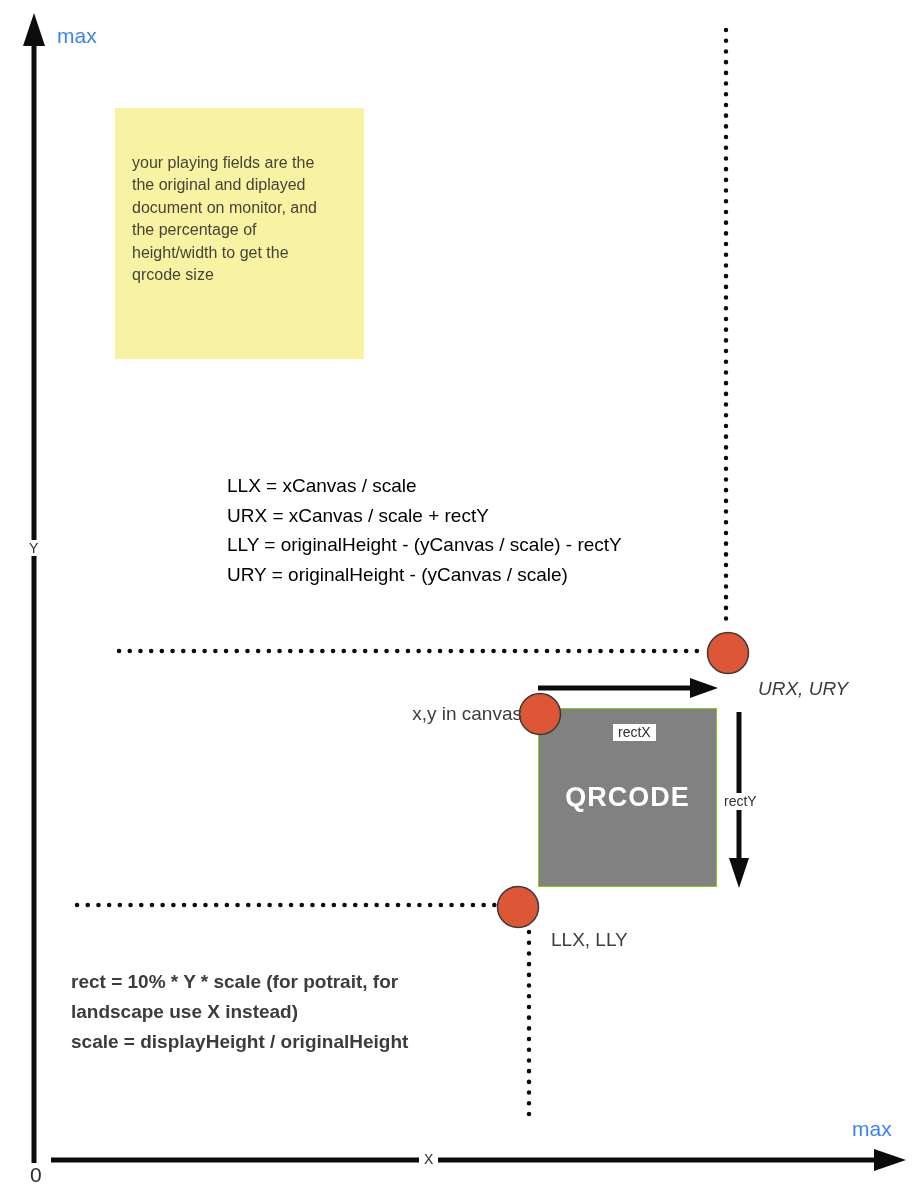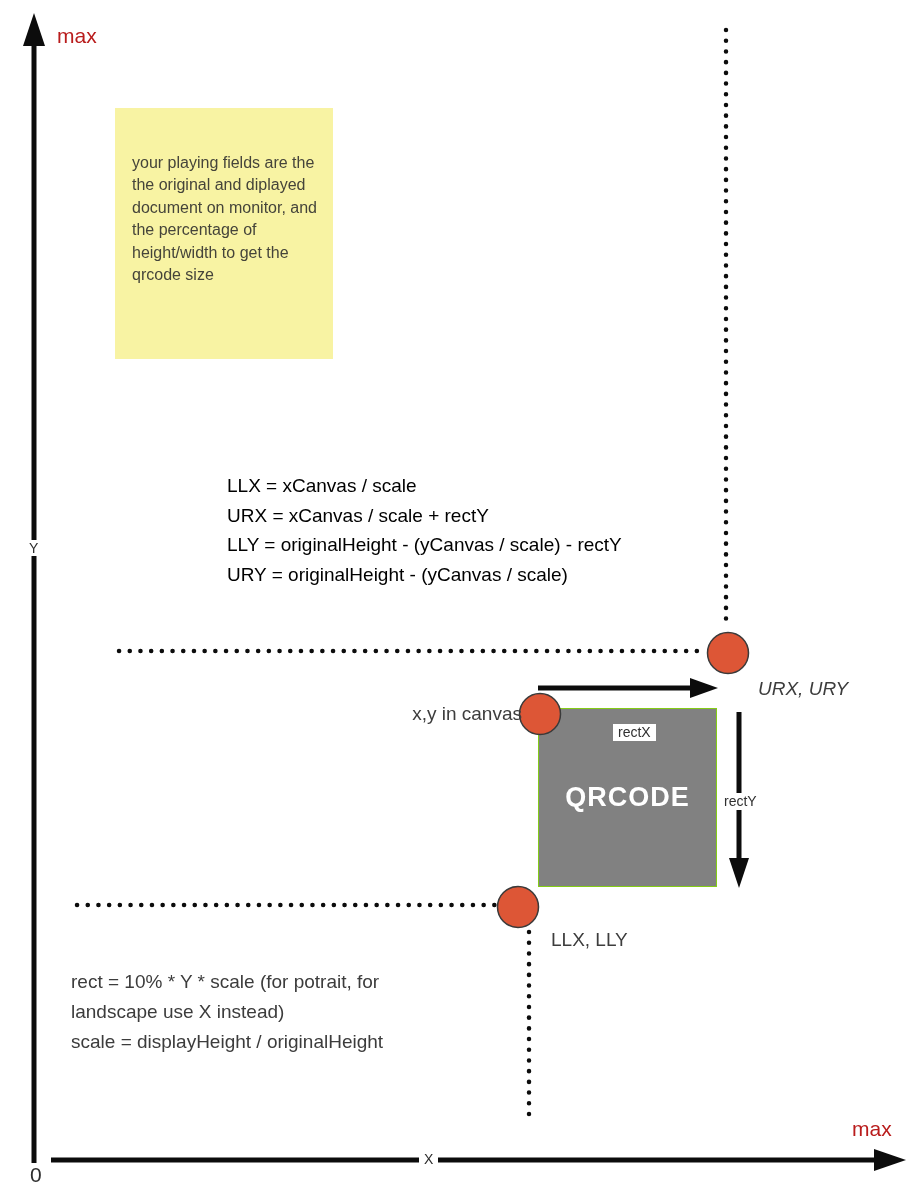--- a/index.html
+++ b/index.html
@@ -14,48 +14,48 @@
     position: absolute; left: 538px; top: 708px; width: 179px; height: 179px;
     background: #818181; border: 1px solid #84cc16; z-index: 1;
     display: flex; align-items: center; justify-content: center;
   }
   .qr-box .qr-label {
     color: #ffffff; font-weight: bold; font-size: 27px; letter-spacing: 1px;
   }
 
   .lbl { position: absolute; z-index: 3; color: #3d3d3d; white-space: nowrap; }
 
-  .axis-max { font-size: 21px; color: #b91c1c; }
+  .axis-max { font-size: 21px; color: #3b82f6; }
   .origin { font-size: 21px; color: #2e2e2e; }
 
   .inline-axis-label {
     background: #ffffff; color: #2e2e2e; text-align: center;
     padding: 1px 5px; font-size: 14px; line-height: 14px;
   }
 
   .arrow-label {
     background: #ffffff; color: #303030; font-size: 14px; line-height: 15px;
     padding: 1px 5px; text-align: center;
   }
 
   .point-label { font-size: 19px; color: #3d3d3d; }
 
   .sticky-note {
-    position: absolute; left: 115px; top: 108px; width: 218px; height: 251px;
+    position: absolute; left: 115px; top: 108px; width: 249px; height: 251px;
     background: #f8f3a3; z-index: 1;
     padding: 44px 14px 0 17px;
   }
   .sticky-note .note-line {
     font-size: 16px; line-height: 22.4px; color: #45443a;
   }
 
   .formulas { position: absolute; left: 227px; top: 471px; z-index: 1; }
   .formulas .formula-line { font-size: 19px; line-height: 29.6px; color: #000000; }
 
-  .bottom-notes { position: absolute; left: 71px; top: 967px; z-index: 1; }
+  .bottom-notes { position: absolute; left: 71px; top: 967px; z-index: 1; font-weight: bold; }
   .bottom-notes .bottom-line { font-size: 19px; line-height: 29.8px; color: #3c3c3c; }
 
   .right-align-label { text-align: right; }
 </style>
 </head>
 <body>
 
 <div class="canvas">
 
   <div class="sticky-note">

